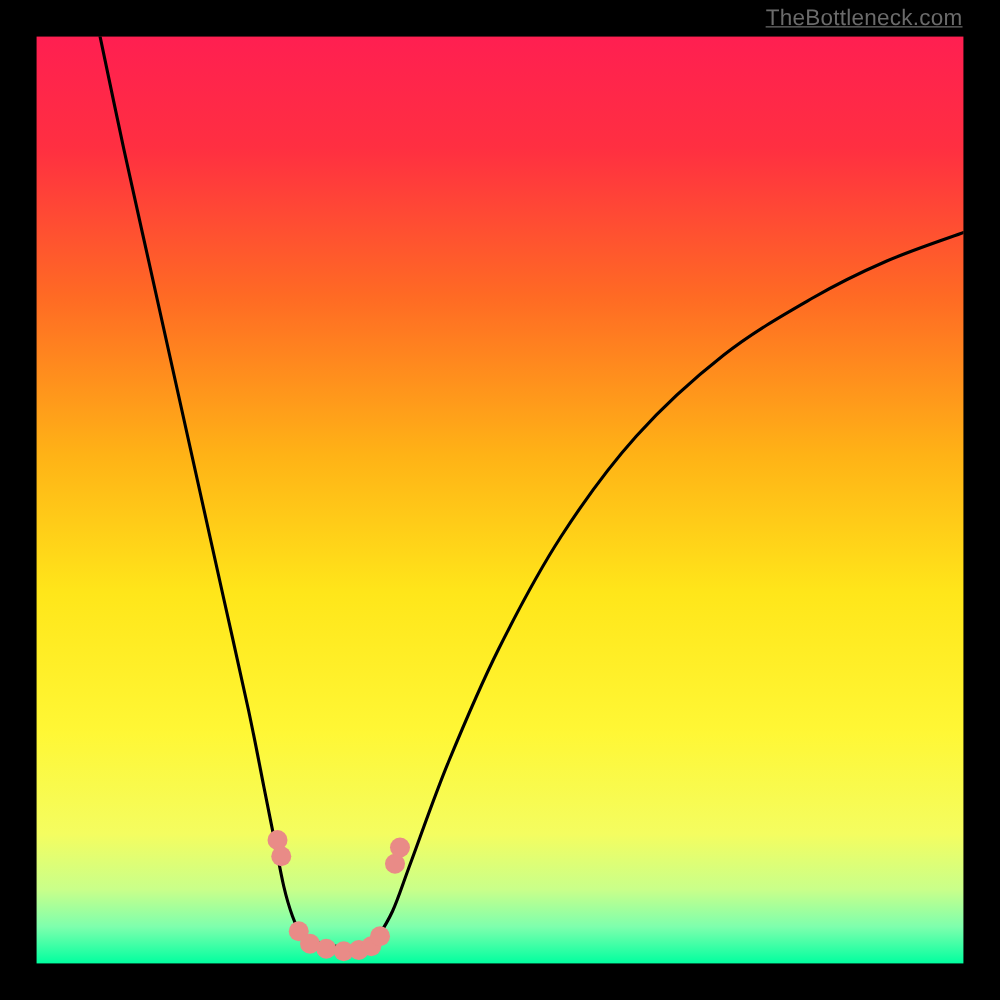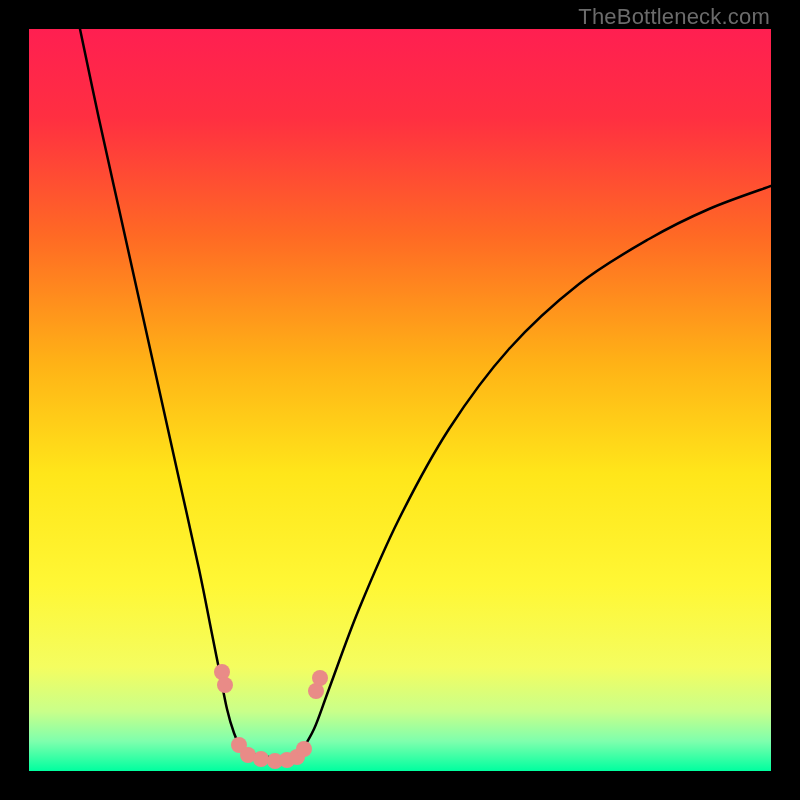--- a/index.html
+++ b/index.html
@@ -22,23 +22,24 @@
     top: 29px;
     width: 742px;
     height: 742px;
     overflow: hidden;
   }
   .watermark {
     position: absolute;
     top: 4px;
     right: 30px;
     color: #6b6b6b;
-    font-size: 22px;
+    font-size: 18px;
     font-weight: 500;
     letter-spacing: 0.2px;
+    text-decoration: underline;
   }
   svg { display: block; }
 </style>
 </head>
 <body>
 
 <div class="frame">
 
   <div class="watermark">TheBottleneck.com</div>
 

